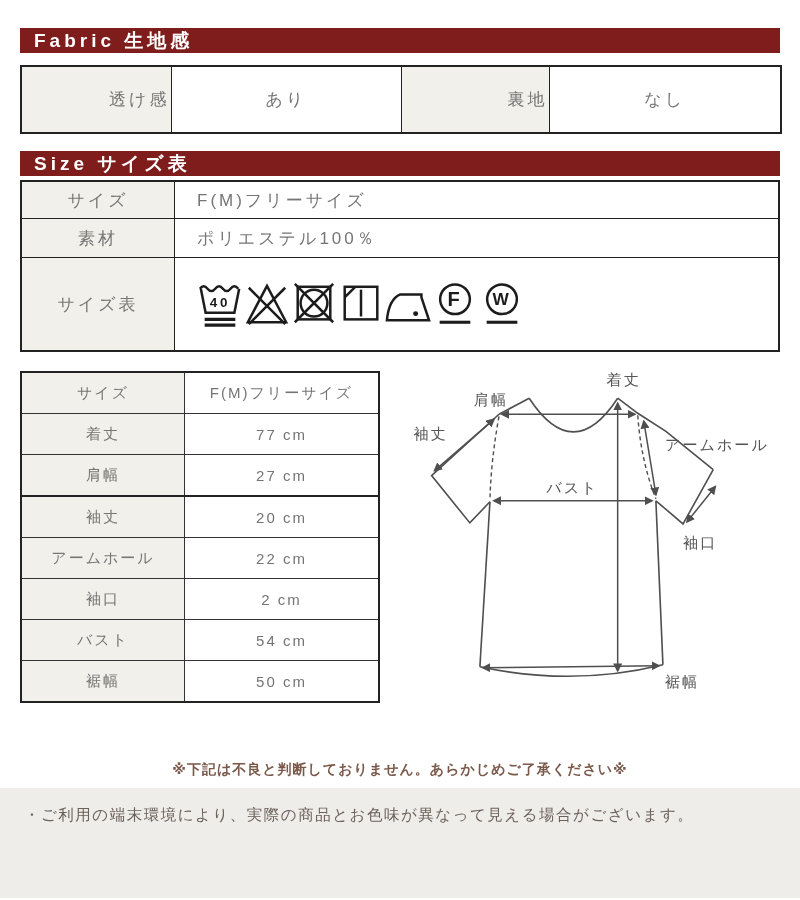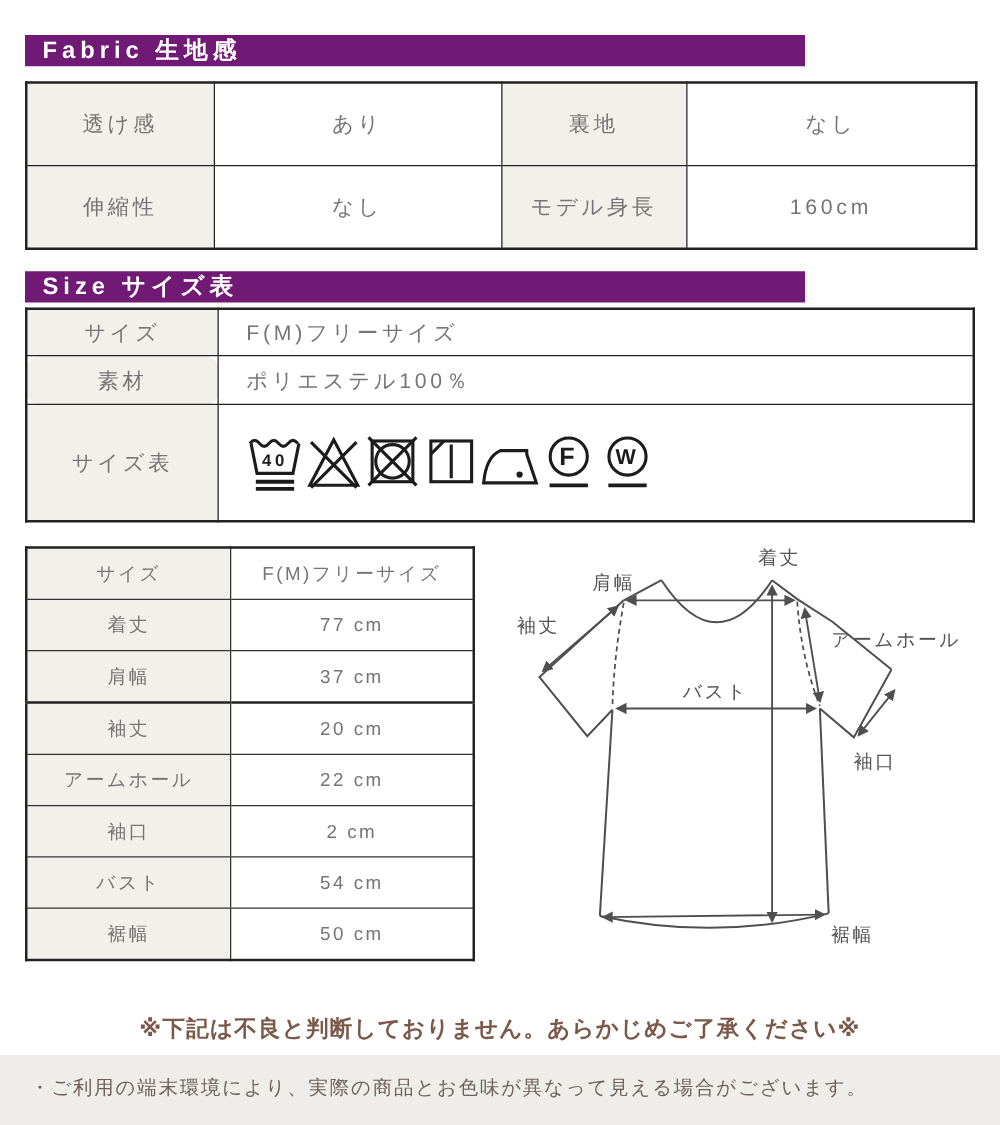--- a/index.html
+++ b/index.html
@@ -2,44 +2,44 @@
 <html><head>
 <meta charset="utf-8">
 <style>
   html,body{margin:0;padding:0;}
   body{
     width:800px;height:900px;overflow:hidden;background:#ffffff;
     font-family:"Liberation Sans","DejaVu Sans",sans-serif;
     color:#757575;
   }
   .section-header{
-    margin:0 20px;width:624px;box-sizing:border-box;
-    background:#701a75;color:#ffffff;
+    margin:0 20px;width:760px;box-sizing:border-box;
+    background:#7f1d1d;color:#ffffff;
     font-size:19px;letter-spacing:4px;font-weight:bold;
     height:25px;line-height:25px;padding-left:14px;
   }
   .hdr1{margin-top:28px;}
   .hdr2{margin-top:17px;}
   table{border-collapse:collapse;}
   .fabric-table{margin:12px 20px 0 20px;width:760px;table-layout:fixed;}
   .fabric-table td{
     border:1px solid #222;height:63px;text-align:center;
     font-size:17px;letter-spacing:3px;color:#757575;
   }
   .fabric-table{border:2px solid #222;}
-  td.lbl{background:#f2f0eb;}
+  td.lbl{background:#f2f0eb;text-align:right;}
   .fabric-table col.c1{width:150px;} .fabric-table col.c2{width:230px;}
   .fabric-table col.c3{width:148px;} .fabric-table col.c4{width:232px;}
 
   .sizeinfo-table{margin:4px 20px 0 20px;width:760px;table-layout:fixed;border:2px solid #222;}
   .sizeinfo-table td{border:1px solid #222;font-size:17px;letter-spacing:3px;color:#757575;}
   .sizeinfo-table td.lbl{width:150px;text-align:center;}
   .sizeinfo-table td.val{text-align:left;padding-left:22px;}
   .row-size td{height:34px;}
-  .row-material td{height:36px;border-radius:11px;}
+  .row-material td{height:36px;}
   .row-care td{height:90px;}
   .care-icons{display:flex;align-items:center;gap:1px;padding:2px 0 0 0;}
   .care-icons svg{display:block;}
   .care-icons .stroke{stroke:#1c1c1c;stroke-width:2.6;fill:none;}
   .care-icons .thick{stroke:#1c1c1c;stroke-width:3.2;fill:none;}
   .care-icons text{fill:#1c1c1c;font-family:"Liberation Sans","DejaVu Sans",sans-serif;font-weight:bold;}
 
   .measure-wrap{display:flex;margin:19px 0 0 20px;}
   .measure-table{width:360px;table-layout:fixed;border:2px solid #222;align-self:flex-start;}
   .measure-table td{
@@ -52,22 +52,22 @@
   .diagram{margin-top:-6px;}
   .diagram .line{stroke:#4f4f4f;stroke-width:1.6;fill:none;}
   .diagram .dash{stroke:#4f4f4f;stroke-width:1.4;fill:none;stroke-dasharray:4 3;}
   .diagram .arrow{stroke:#4f4f4f;stroke-width:1.5;fill:none;}
   .diagram text{
     fill:#555555;font-size:15px;letter-spacing:2px;
     font-family:"Liberation Sans","DejaVu Sans",sans-serif;
   }
 
   .notice-title{
-    margin-top:28px;text-align:center;
-    color:#7a584a;font-size:18px;font-weight:bold;letter-spacing:1px;
+    margin-top:44px;text-align:center;
+    color:#7a584a;font-size:14px;font-weight:bold;letter-spacing:1px;
   }
   .notice-box{
     margin-top:9px;background:#efedea;width:800px;box-sizing:border-box;
     padding:10px 10px 10px 24px;height:110px;
   }
   .notice-box .item{
     color:#6b615a;font-size:15.5px;letter-spacing:1.5px;line-height:33px;
     white-space:nowrap;
   }
 </style>
@@ -83,26 +83,20 @@
       <col class="c3">
       <col class="c4">
     </colgroup>
   <tbody>
       <tr>
     <td class="lbl">透け感</td>
     <td>あり</td>
     <td class="lbl">裏地</td>
     <td>なし</td>
   </tr>
-  <tr>
-    <td class="lbl">伸縮性</td>
-    <td>なし</td>
-    <td class="lbl">モデル身長</td>
-    <td>160cm</td>
-  </tr>
 </tbody>
   </table>
 
 <div class="section-header hdr2">Size サイズ表</div>
 
 <table class="sizeinfo-table">
   <tbody>
       <tr class="row-size">
     <td class="lbl">サイズ</td>
     <td class="val">F(M)フリーサイズ</td>
@@ -161,21 +155,21 @@
         <tr>
       <td class="lbl">サイズ</td>
       <td>F(M)フリーサイズ</td>
     </tr>
     <tr>
       <td class="lbl">着丈</td>
       <td>77 cm</td>
     </tr>
     <tr class="thick">
       <td class="lbl">肩幅</td>
-      <td>37 cm</td>
+      <td>27 cm</td>
     </tr>
     <tr>
       <td class="lbl">袖丈</td>
       <td>20 cm</td>
     </tr>
     <tr>
       <td class="lbl">アームホール</td>
       <td>22 cm</td>
     </tr>
     <tr>

